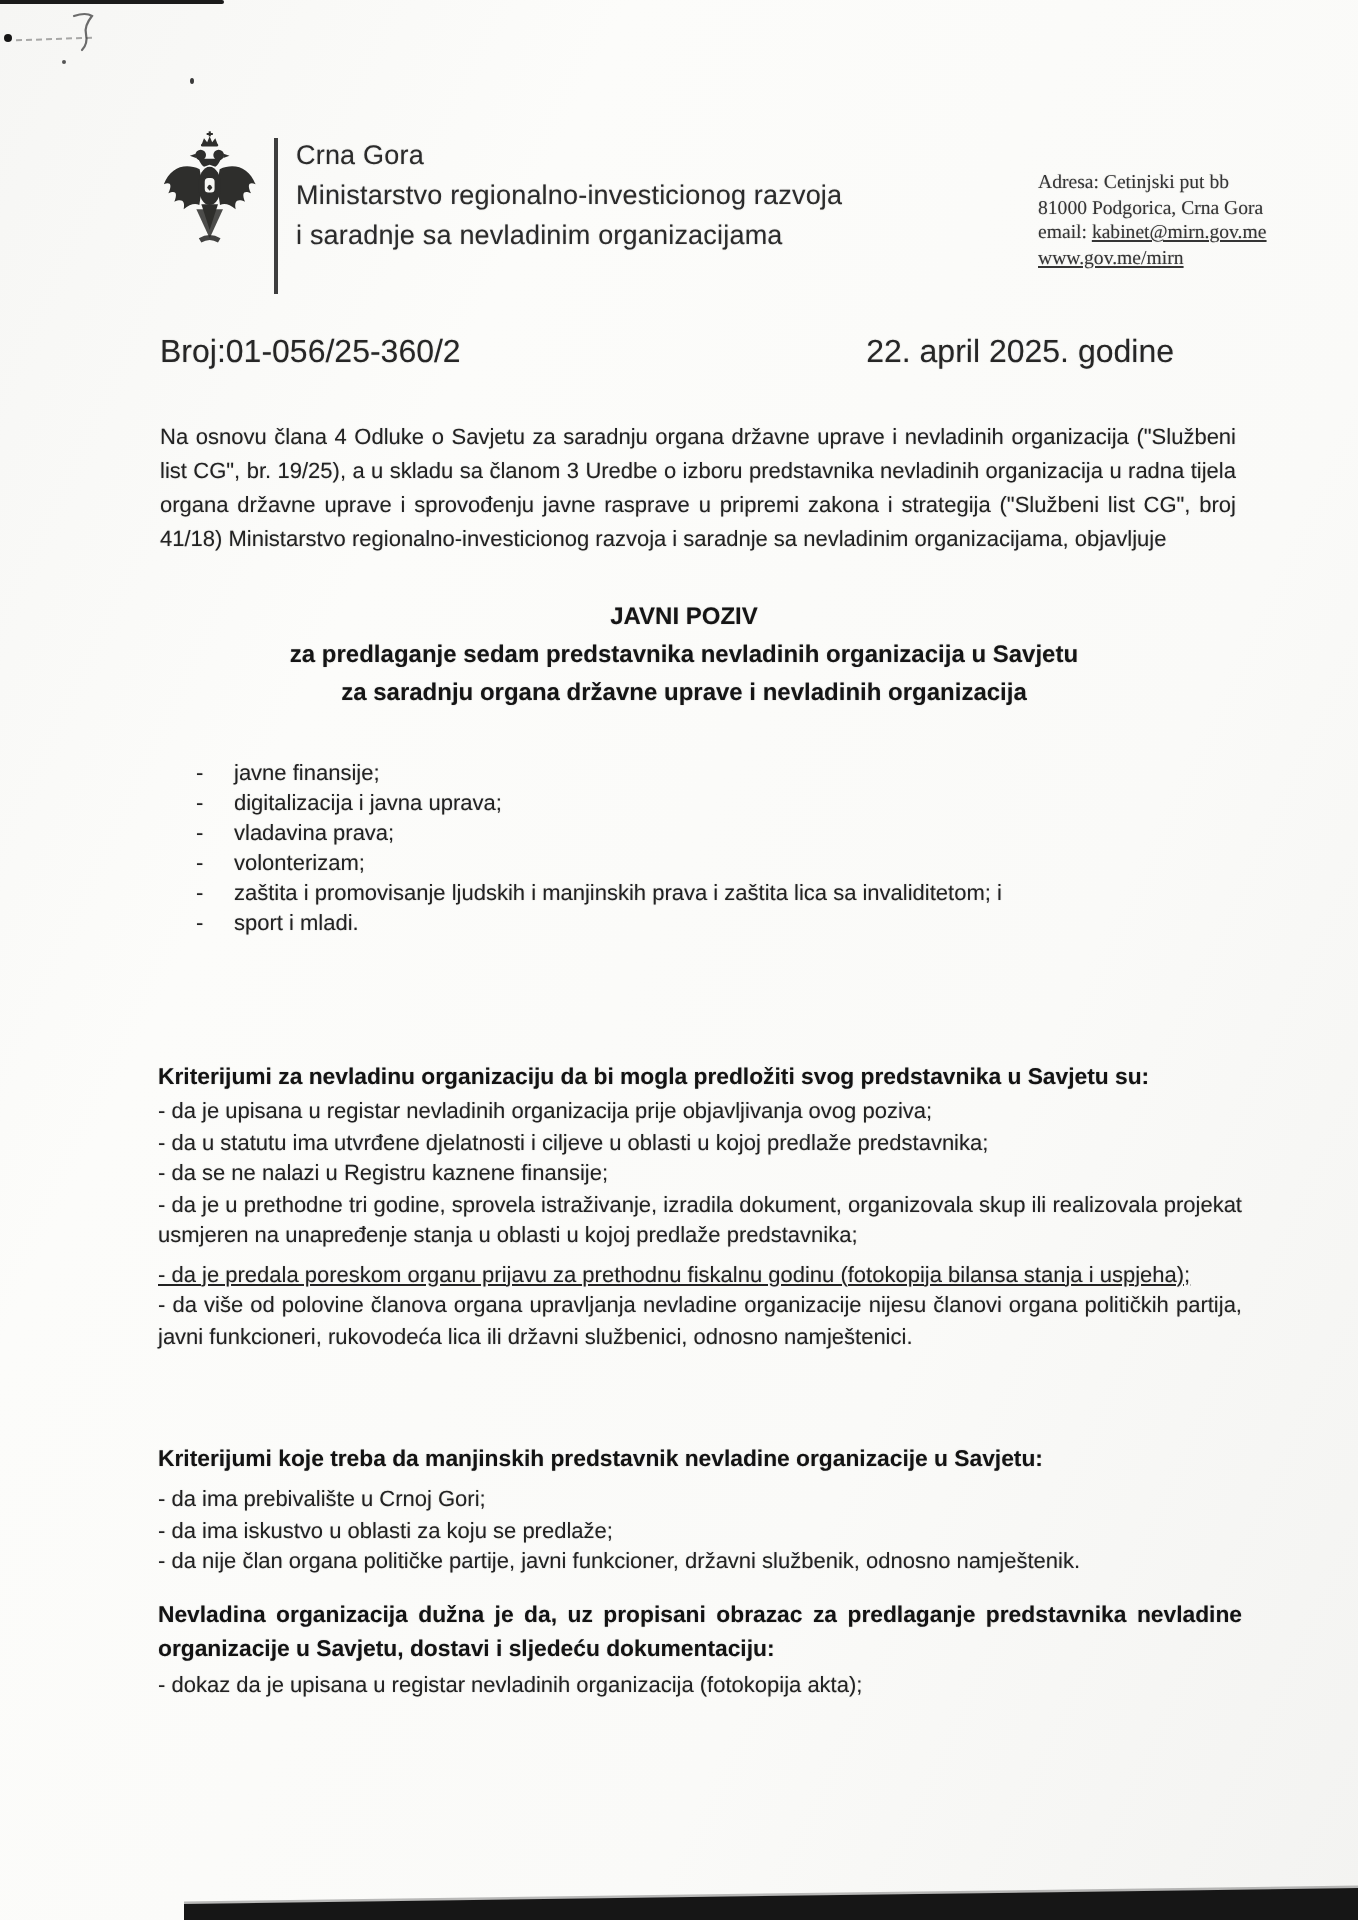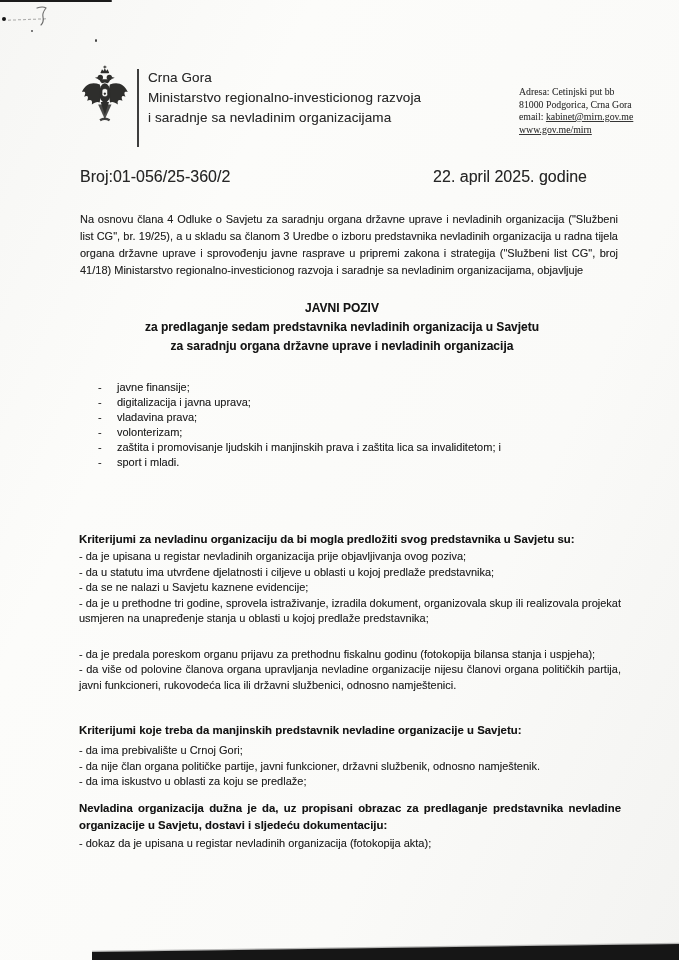--- a/index.html
+++ b/index.html
@@ -39,21 +39,21 @@
   .areas li { position:relative; padding-left:19px; font-size:11px; line-height:15px; white-space:nowrap; color:#222; }
   .areas li::before { content:"-"; position:absolute; left:0; top:0; }
   .section { position:absolute; left:79px; width:542px; }
   .sec-org { top:531px; }
   .sec-rep { top:722px; }
   .sec-doc { top:800px; }
   .heading { font-weight:bold; font-size:11.4px; line-height:16px; color:#131313; margin:0 0 2px 0; text-align:justify; }
   .sec-rep .heading { margin-bottom:5px; }
   .sec-doc .heading { line-height:17px; }
   .section p.item { margin:0; font-size:11px; line-height:15.5px; text-align:justify; color:#222; }
-  .section p.item.gap { margin-top:20px; }
+  .section p.item.gap { margin-top:4px;text-decoration:underline; }
 </style>
 </head>
 <body>
 
 <div class="page">
 
   <div class="top-line"></div>
   <div class="corner-dot"></div>
   <div class="dash-line"></div>
   <svg class="squiggle" width="18" height="24" viewBox="0 0 18 24">
@@ -120,31 +120,31 @@
       <li>volonterizam;</li>
       <li>zaštita i promovisanje ljudskih i manjinskih prava i zaštita lica sa invaliditetom; i</li>
       <li>sport i mladi.</li>
     </ul>
   </div>
 
   <div class="section sec-org">
     <p class="heading">Kriterijumi za nevladinu organizaciju da bi mogla predložiti svog predstavnika u Savjetu su:</p>
     <p class="item">- da je upisana u registar nevladinih organizacija prije objavljivanja ovog poziva;</p>
     <p class="item">- da u statutu ima utvrđene djelatnosti i ciljeve u oblasti u kojoj predlaže predstavnika;</p>
-    <p class="item">- da se ne nalazi u Savjetu kaznene evidencije;</p>
+    <p class="item">- da se ne nalazi u Registru kaznene finansije;</p>
     <p class="item">- da je u prethodne tri godine, sprovela istraživanje, izradila dokument, organizovala skup ili realizovala projekat usmjeren na unapređenje stanja u oblasti u kojoj predlaže predstavnika;</p>
     <p class="item gap">- da je predala poreskom organu prijavu za prethodnu fiskalnu godinu (fotokopija bilansa stanja i uspjeha);</p>
     <p class="item">- da više od polovine članova organa upravljanja nevladine organizacije nijesu članovi organa političkih partija, javni funkcioneri, rukovodeća lica ili državni službenici, odnosno namještenici.</p>
   </div>
 
   <div class="section sec-rep">
     <p class="heading">Kriterijumi koje treba da manjinskih predstavnik nevladine organizacije u Savjetu:</p>
     <p class="item">- da ima prebivalište u Crnoj Gori;</p>
+    <p class="item">- da ima iskustvo u oblasti za koju se predlaže;</p>
     <p class="item">- da nije član organa političke partije, javni funkcioner, državni službenik, odnosno namještenik.</p>
-    <p class="item">- da ima iskustvo u oblasti za koju se predlaže;</p>
   </div>
 
   <div class="section sec-doc">
     <p class="heading">Nevladina organizacija dužna je da, uz propisani obrazac za predlaganje predstavnika nevladine organizacije u Savjetu, dostavi i sljedeću dokumentaciju:</p>
     <p class="item">- dokaz da je upisana u registar nevladinih organizacija (fotokopija akta);</p>
   </div>
 
   <svg class="bottom-edge" width="679" height="20" viewBox="0 0 679 20">
     <polyline points="92,11.5 679,3.5" fill="none" stroke="#777" stroke-width="1.5" opacity="0.5"></polyline>
     <polygon points="92,12 679,4 679,20 92,20" fill="#161616"></polygon>

